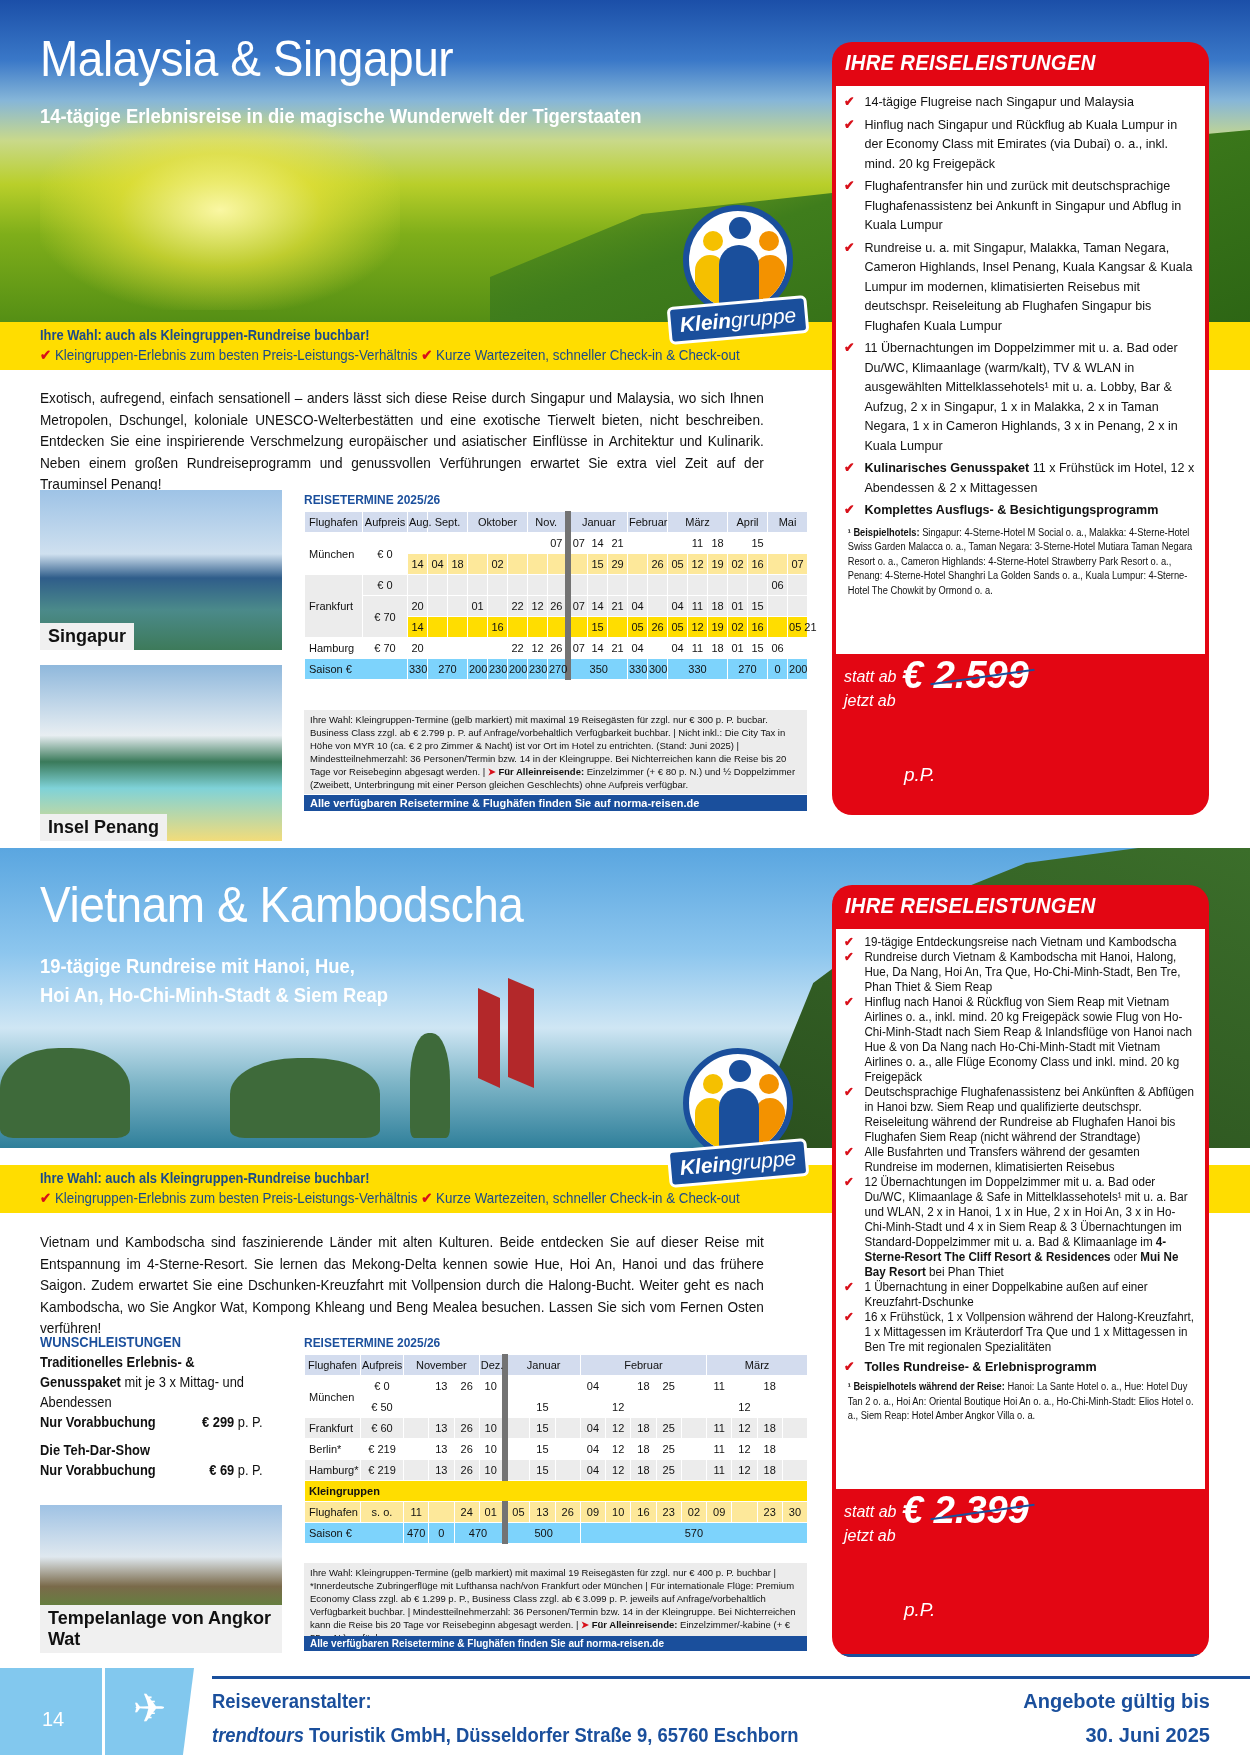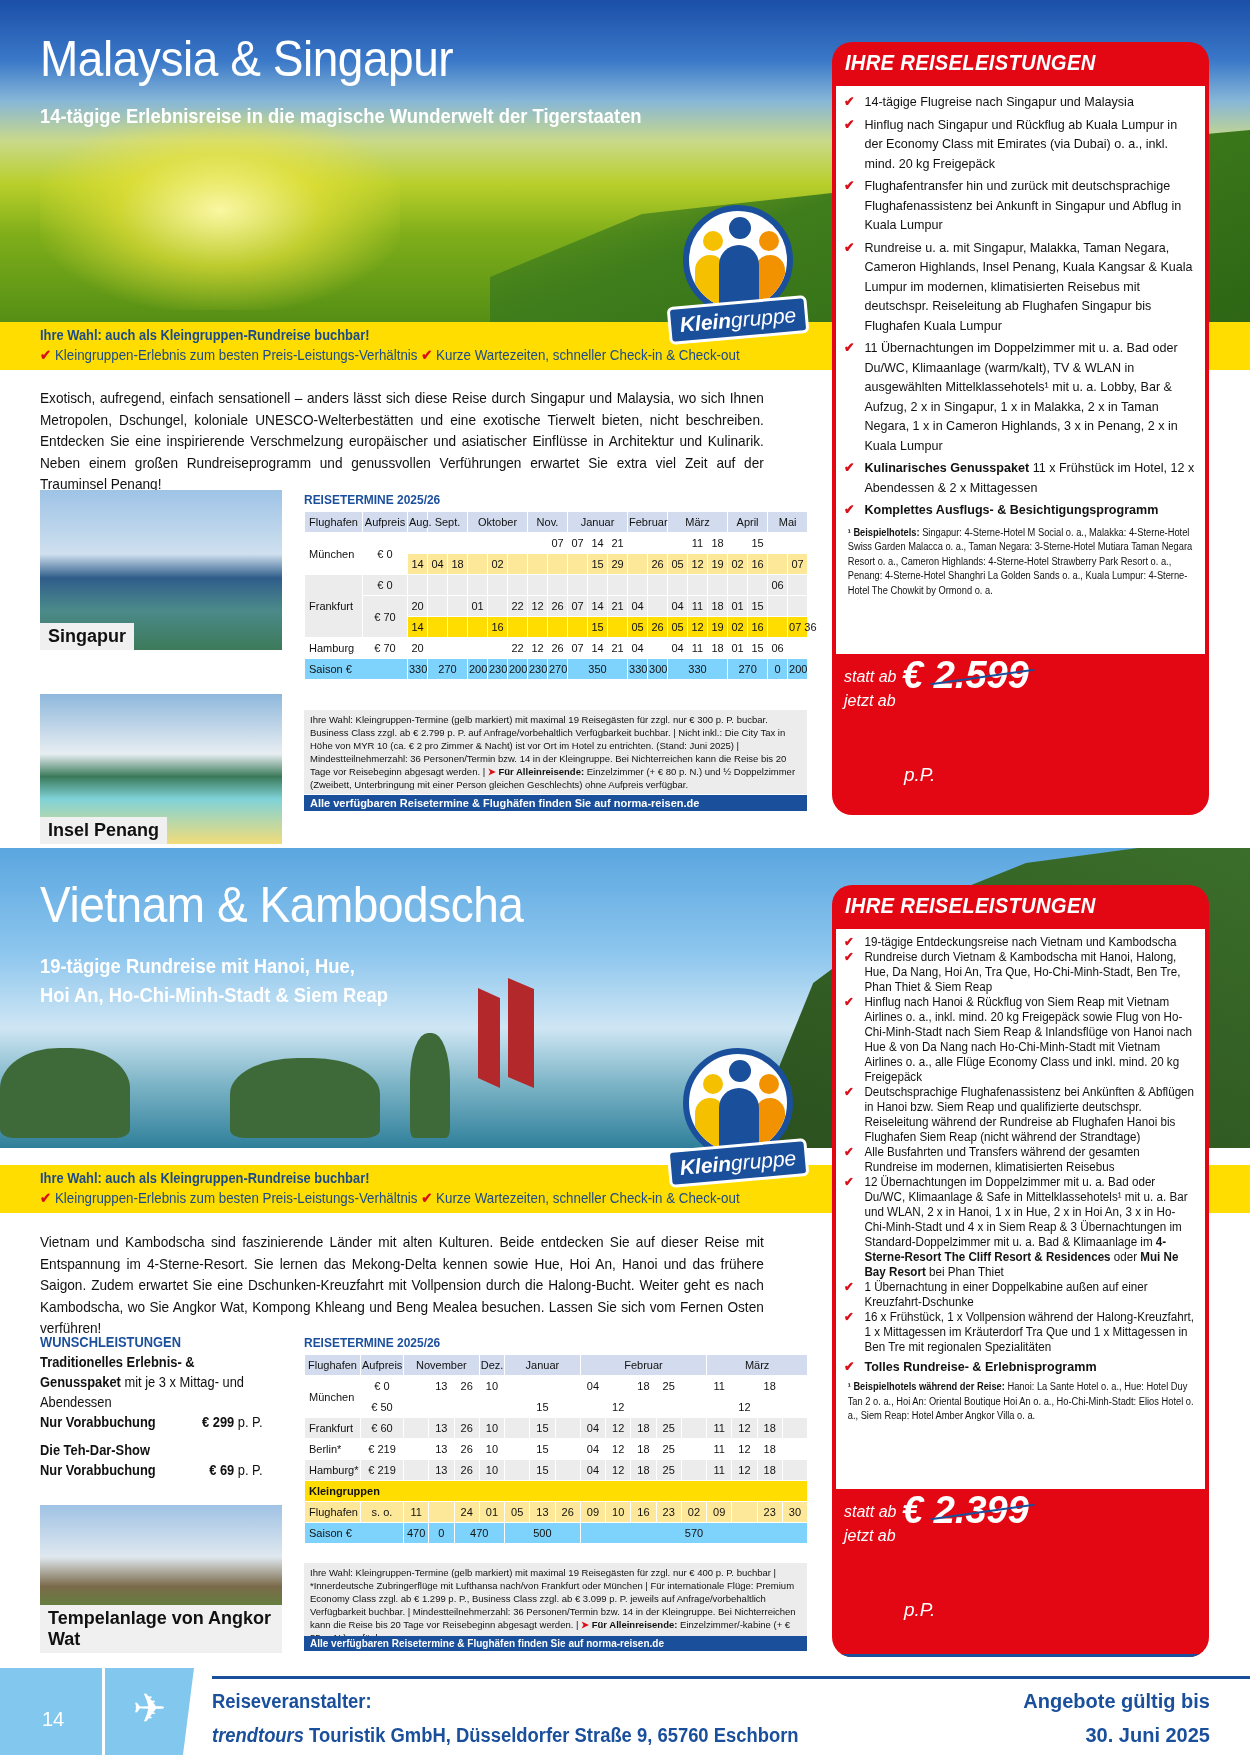--- a/index.html
+++ b/index.html
@@ -37,21 +37,21 @@
 .tbltitle{position:absolute;color:#1b4f9c;font-weight:700;font-size:13px;transform:scaleX(.92);transform-origin:left}
 table.dates{position:absolute;border-collapse:collapse;font-size:11px;table-layout:fixed}
 table.dates td,table.dates th{border:1px solid #fff;height:21px;text-align:center;padding:0 1px;white-space:nowrap;font-weight:400}
 table.dates th{background:#d3dcee;font-weight:400}
 table.dates td.lbl{text-align:left;padding-left:4px}
 table.dates .g{background:#ececec}
 table.dates .w{background:#fff}
 table.dates .yl{background:#fde89a}
 table.dates .ys{background:#ffdd00}
 table.dates .sz{background:#7dd3fc}
-table.dates .sep{border-left:1px solid #737373}
+table.dates .sep{border-left:6px solid #737373}
 .note{position:absolute;background:#ececec;font-size:9.5px;line-height:13px;padding:3px 6px}
 .linkbar{position:absolute;background:#1a4f9c;color:#fff;font-weight:700;font-size:11px;padding:2px 6px}
 .panel{position:absolute;left:832px;width:377px;background:#e30613;border-radius:20px;overflow:hidden}
 .panel .hdr{height:44px;color:#fff;font-weight:700;font-style:italic;font-size:22px;padding:8px 14px;transform:scaleX(.92);transform-origin:left;letter-spacing:.3px}
 .panel .body{background:#fff;margin:0 4px;padding:6px 8px 6px 8px}
 .panel ul{list-style:none}
 .panel li{position:relative;padding-left:22px;font-size:13.5px;line-height:19.5px;margin-bottom:3px;transform:scaleX(.93);transform-origin:left;width:107%}
 .panel li .ck{position:absolute;left:0;top:0;color:#d8101a;font-weight:700}
 .panel .foot{font-size:10px;line-height:14.5px;margin-top:6px;padding-left:4px;transform:scaleX(.93);transform-origin:left;width:107%}
 .panel2 li{font-size:12.5px;line-height:15px;margin-bottom:0}
@@ -108,21 +108,21 @@
       <div class="b1"></div>
   </div>
   <div class="lab"><b>Klein</b><span>gruppe</span></div>
 </div>
 
 <p class="intro" style="top:388px">Exotisch, aufregend, einfach sensationell – anders lässt sich diese Reise durch Singapur und Malaysia, wo sich Ihnen Metropolen, Dschungel, koloniale UNESCO-Welterbestätten und eine exotische Tierwelt bieten, nicht beschreiben. Entdecken Sie eine inspirierende Verschmelzung europäischer und asiatischer Einflüsse in Architektur und Kulinarik. Neben einem großen Rundreiseprogramm und genussvollen Verführungen erwartet Sie extra viel Zeit auf der Trauminsel Penang!</p>
 
 <div class="photo ph-sg" style="top:490px;height:160px">
   <div class="cap">Singapur</div>
 </div>
-<div class="photo ph-pen" style="top:694px;height:150px">
+<div class="photo ph-pen" style="top:665px;height:176px">
   <div class="cap">Insel Penang</div>
 </div>
 
 <div class="tbltitle" style="left:304px;top:492px">REISETERMINE 2025/26</div>
 <table class="dates" style="left:304px;top:511px;width:503px">
   <colgroup>
     <col style="width:58px">
       <col style="width:45px">
     <col span="20" style="width:20px">
   </colgroup>
@@ -246,21 +246,21 @@
         <td>15</td>
         <td></td>
         <td>05</td>
         <td>26</td>
         <td>05</td>
         <td>12</td>
         <td>19</td>
         <td>02</td>
         <td>16</td>
         <td></td>
-        <td>07 36</td>
+        <td>05 21</td>
   </tr>
   <tr class="w">
     <td class="lbl">Hamburg</td>
     <td>€ 70</td>
     <td>20</td>
         <td></td>
         <td></td>
         <td></td>
         <td></td>
         <td>22</td>

